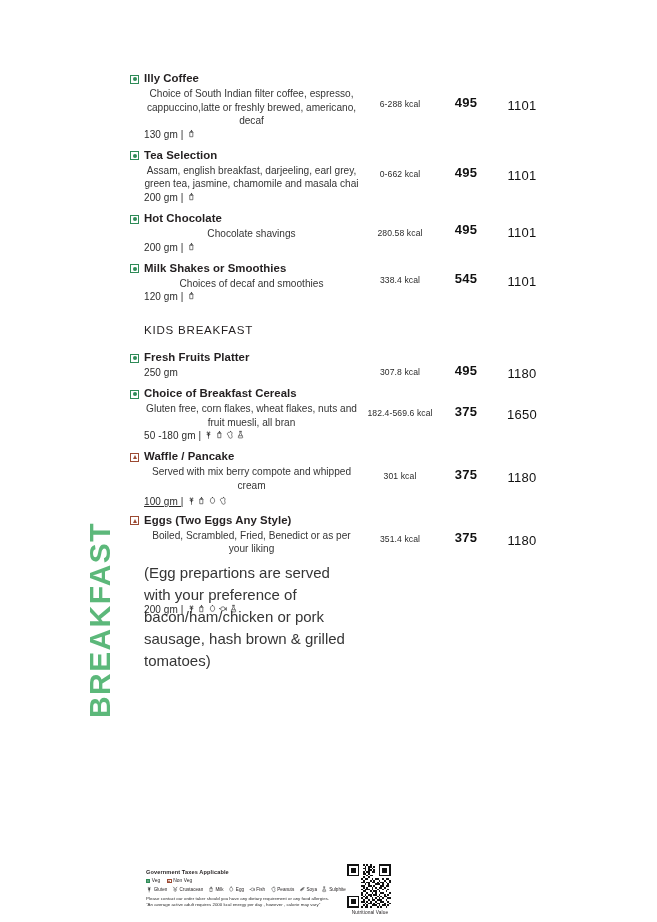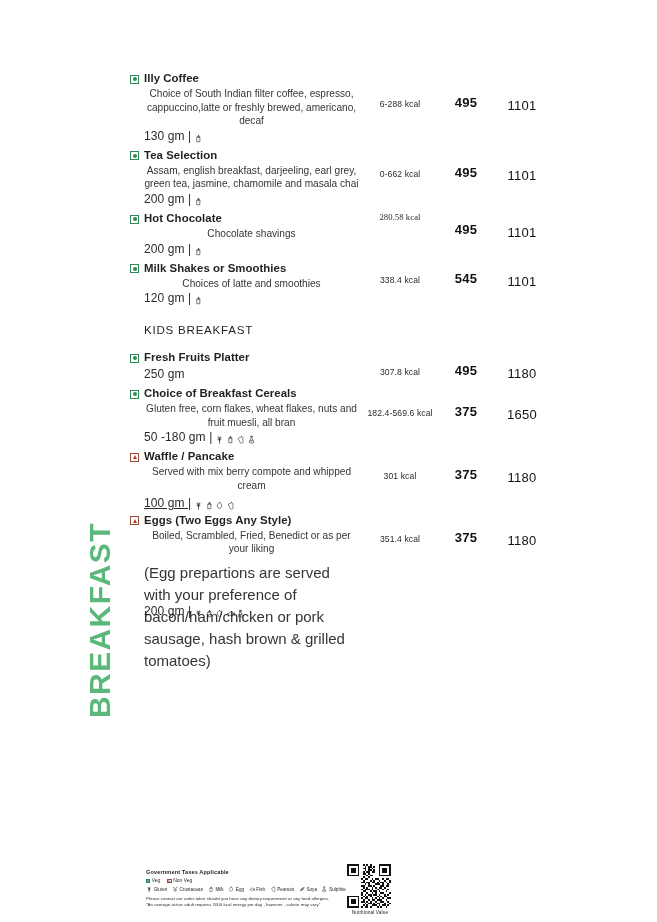--- a/index.html
+++ b/index.html
@@ -51,22 +51,22 @@
     position:absolute;left:144px;width:215px;
     font-size:10.1px;font-weight:400;color:#3b3ب3b;color:#353535;
     line-height:13.6px;letter-spacing:.01px;text-align:center;
   }
   .inote{
     position:absolute;left:144px;width:205px;
     font-size:15px;color:#353535;line-height:22px;
   }
   .iwt{
     position:absolute;left:144px;
-    font-size:12px;color:#2b2b2b;letter-spacing:.1px;
-    display:flex;align-items:flex-end;gap:2px;white-space:nowrap;
+    font-size:10px;color:#2b2b2b;letter-spacing:.1px;
+    display:flex;align-items:flex-start;gap:2px;white-space:nowrap;
   }
   .cal{font-size:8.6px;color:#2b2b2b;letter-spacing:.1px;}
   .inr{font-size:13px;font-weight:700;color:#111;letter-spacing:.2px;}
   .pts{font-size:13px;font-weight:400;color:#111;letter-spacing:.3px;}
 
   
   .sect{
     position:absolute;left:144px;
     font-size:11.6px;font-weight:400;letter-spacing:.75px;color:#231f20;
   }
@@ -154,26 +154,26 @@
         <span style="display: inline-flex; align-items: flex-end; gap: 1.5px; margin-left: 1px;">
           <span class="gly">
             <svg width="9" height="9" viewBox="0 0 16 16">
               <path d="M5.6 5.6h4.8v8.2H5.6z" fill="none" stroke="#2b2b2b" stroke-width="1.1" stroke-linejoin="round" stroke-linecap="round"></path>
               <path d="M5.6 5.6 8 2.4l2.4 3.2" fill="none" stroke="#2b2b2b" stroke-width="1.1" stroke-linejoin="round" stroke-linecap="round"></path>
               <path d="M8 2.4v3.2" fill="none" stroke="#2b2b2b" stroke-width="1.1" stroke-linejoin="round" stroke-linecap="round"></path>
             </svg>
           </span>
         </span>
       </div>
-      <div class="col-cal cal" style="top: 212px; font-family: Liberation Serif, serif;">280.58 kcal</div>
+      <div class="col-cal cal" style="top: 228px;">280.58 kcal</div>
       <div class="col-inr inr" style="top: 221.8px;">495</div>
       <div class="col-pts pts" style="top: 224.8px;">1101</div>
       <div class="mark veg" style="top: 264.1px;"></div>
       <div class="iname" style="top: 261.6px;">Milk Shakes or Smoothies</div>
-      <div class="idesc" style="top: 276.6px;">Choices of latte and smoothies</div>
+      <div class="idesc" style="top: 276.6px;">Choices of decaf and smoothies</div>
       <div class="iwt" style="top: 291.2px;">
         <span>120 gm |</span>
         <span style="display: inline-flex; align-items: flex-end; gap: 1.5px; margin-left: 1px;">
           <span class="gly">
             <svg width="9" height="9" viewBox="0 0 16 16">
               <path d="M5.6 5.6h4.8v8.2H5.6z" fill="none" stroke="#2b2b2b" stroke-width="1.1" stroke-linejoin="round" stroke-linecap="round"></path>
               <path d="M5.6 5.6 8 2.4l2.4 3.2" fill="none" stroke="#2b2b2b" stroke-width="1.1" stroke-linejoin="round" stroke-linecap="round"></path>
               <path d="M8 2.4v3.2" fill="none" stroke="#2b2b2b" stroke-width="1.1" stroke-linejoin="round" stroke-linecap="round"></path>
             </svg>
           </span>

